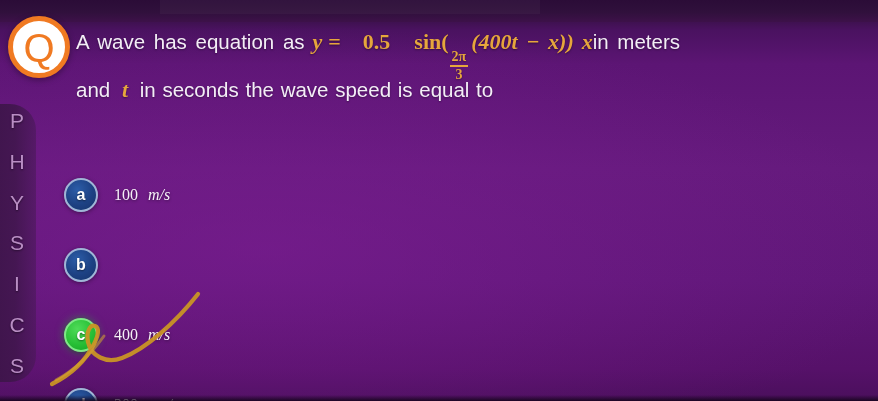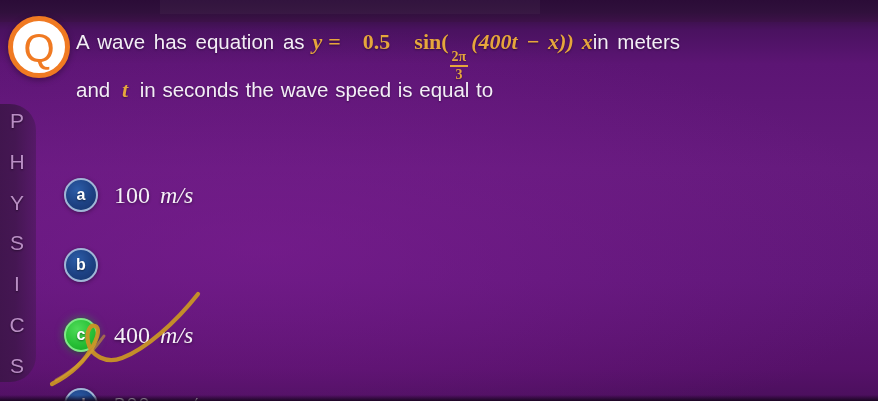--- a/index.html
+++ b/index.html
@@ -191,21 +191,21 @@
   }
   .opt-badge.green {
     background: radial-gradient(circle at 38% 30%, #4fdb58 0%, #27bf36 55%, #12a022 100%);
     border: 2px solid #7fe887;
     box-shadow: 0 0 9px rgba(40,210,60,0.5), 0 1px 4px rgba(0,0,0,0.4);
   }
   .opt-text {
     margin-left: 16px;
     color: #f5f0f7;
     font-family: "Liberation Serif", serif;
-    font-size: 24px;
+    font-size: 16px;
     white-space: nowrap;
     text-shadow: 0 1px 3px rgba(0,0,0,0.45);
   }
   .opt-text .unit {
     font-style: italic;
     margin-left: 5px;
   }
   .opt-text .pi {
     font-style: italic;
     margin-left: 5px;

